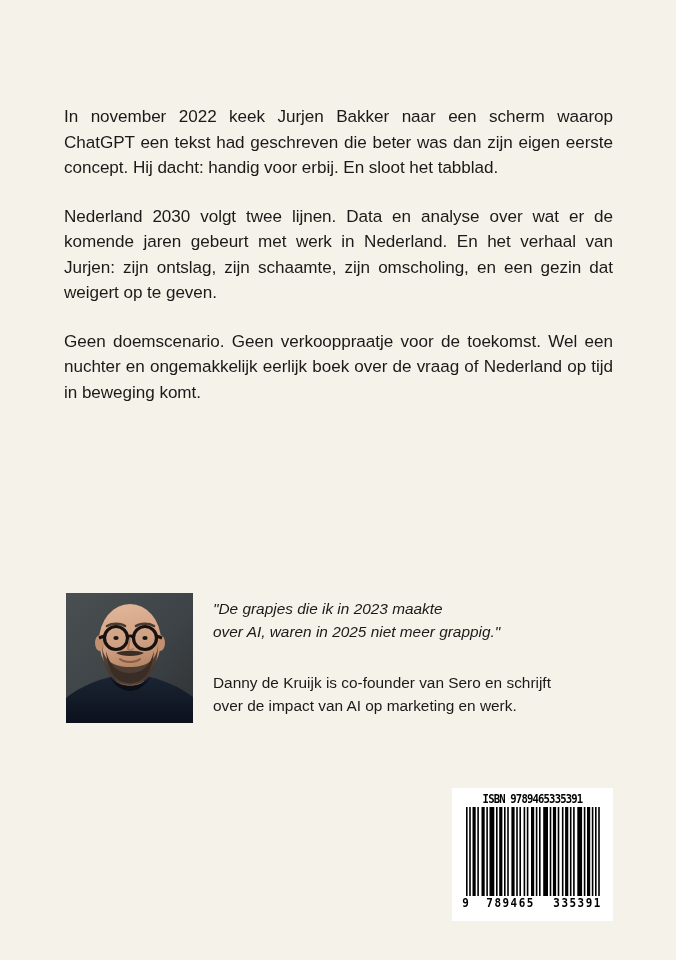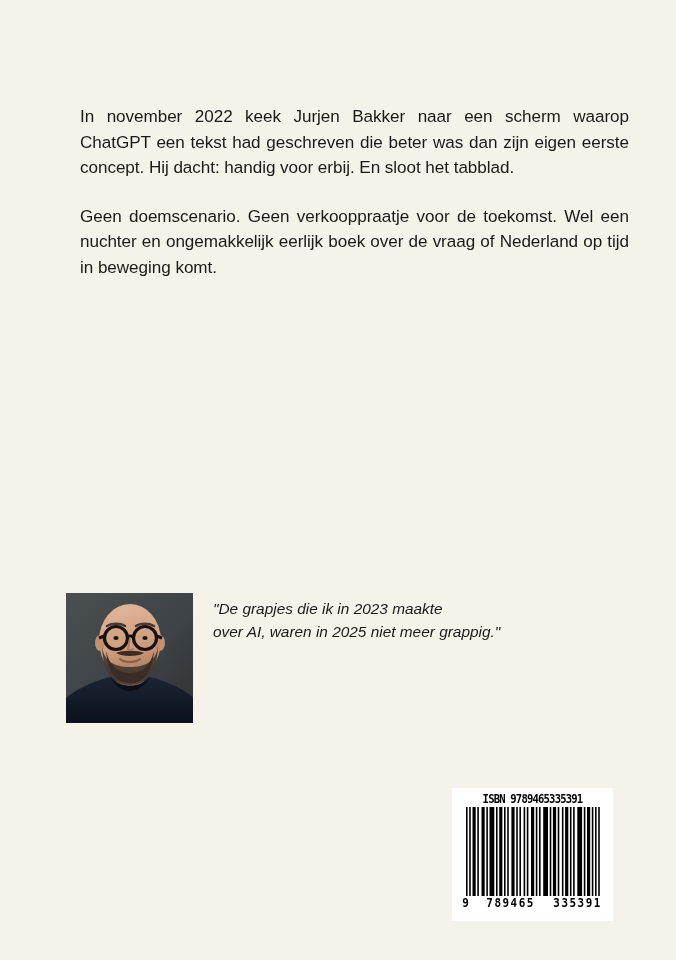--- a/index.html
+++ b/index.html
@@ -18,21 +18,21 @@
 
   .cover {
     position: absolute;
     inset: 0;
     background: #f5f2ea;
   }
 
   
   .blurb {
     position: absolute;
-    left: 80px;
+    left: 64px;
     top: 104px;
     width: 549px;
   }
   .blurb p {
     margin: 0 0 23px 0;
     font-size: 17.1px;
     line-height: 25.5px;
     text-align: justify;
     text-justify: inter-word;
     letter-spacing: -0.05px;
@@ -132,20 +132,21 @@
   .bd-mid { letter-spacing: 1.6px; }
   .bd-right { letter-spacing: 1.6px; margin-right: 2px; }
 </style>
 </head>
 <body>
 
 <div class="cover">
 
   <div class="blurb">
     <p>In november 2022 keek Jurjen Bakker naar een scherm waarop ChatGPT een tekst had geschreven die beter was dan zijn eigen eerste concept. Hij dacht: handig voor erbij. En sloot het tabblad.</p>
+    <p>Nederland 2030 volgt twee lijnen. Data en analyse over wat er de komende jaren gebeurt met werk in Nederland. En het verhaal van Jurjen: zijn ontslag, zijn schaamte, zijn omscholing, en een gezin dat weigert op te geven.</p>
     <p>Geen doemscenario. Geen verkooppraatje voor de toekomst. Wel een nuchter en ongemakkelijk eerlijk boek over de vraag of Nederland op tijd in beweging komt.</p>
   </div>
 
   <div class="author-block">
 
     <div class="author-photo">
       <svg width="127" height="130" viewBox="0 0 127 130" aria-hidden="true">
         <defs>
           <linearGradient id="bgGrad" x1="0" y1="0" x2="1" y2="1">
             <stop offset="0%" stop-color="#4a4f52"></stop>
@@ -204,20 +205,22 @@
           <path d="M 64 45 L 62 56 C 63.5 57.5 66 57.5 67 56" stroke="#a8795a" stroke-width="1.8" fill="none" stroke-linecap="round"></path>
 
           <rect x="0" y="0" width="127" height="130" fill="none"></rect>
         </g>
       </svg>
     </div>
 
     <div class="author-text">
       <p class="quote">"De grapjes die ik in 2023 maakte
 over AI, waren in 2025 niet meer grappig."</p>
+      <p class="bio">Danny de Kruijk is co-founder van Sero en schrijft
+over de impact van AI op marketing en werk.</p>
     </div>
   </div>
 
   <div class="barcode-box">
     <div class="barcode-isbn">ISBN 9789465335391</div>
 
     <div class="barcode-bars">
       <svg width="135" height="89" viewBox="0 0 135 89" aria-hidden="true">
         <rect x="0" y="0" width="135" height="89" fill="#ffffff"></rect>
         <g fill="#000000">

